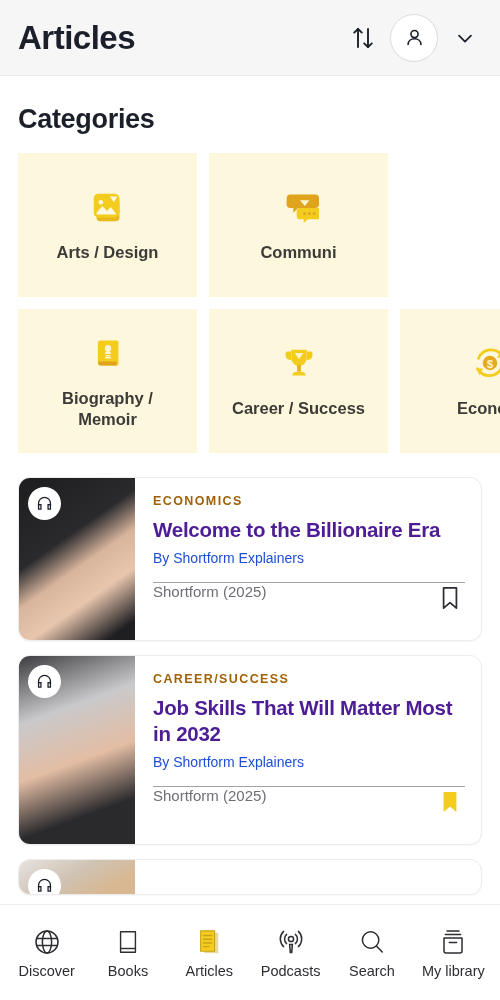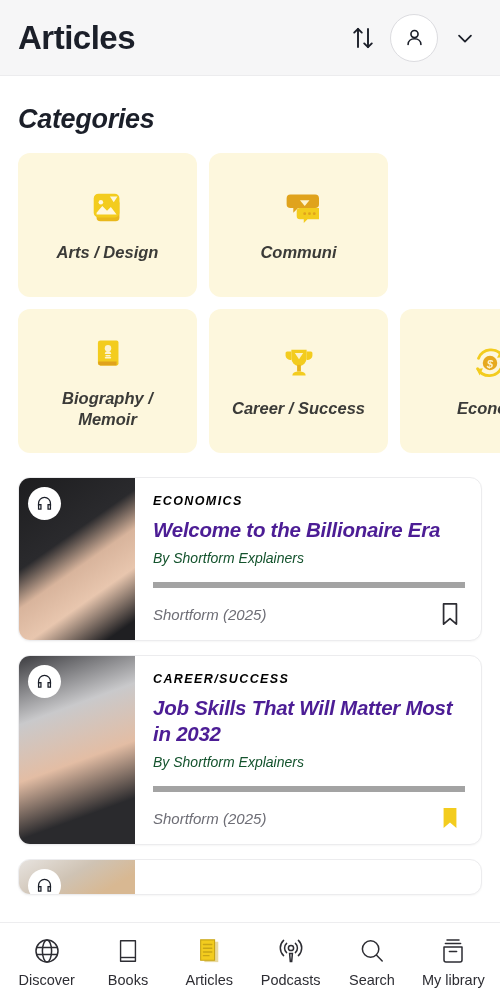--- a/index.html
+++ b/index.html
@@ -40,21 +40,20 @@
     display: flex; align-items: center; justify-content: center;
   }
   .chev-btn { width: 26px; height: 26px; display: flex; align-items: center; justify-content: center; }
 
   
   .content {
     position: absolute;
     top: 76px; left: 0; right: 0; bottom: 0;
     background: #ffffff;
     overflow: hidden;
-    font-style: italic;
   }
 
   .section-title {
     font-size: 27px;
     font-weight: bold;
     color: #1b1f29;
     letter-spacing: -0.3px;
     padding: 28px 0 18px 18px;
   }
 
@@ -63,21 +62,21 @@
     display: flex;
     gap: 12px;
     padding-left: 18px;
     margin-bottom: 12px;
   }
   .cat-card {
     flex: 0 0 179px;
     width: 179px;
     height: 144px;
     background: #fdf7dd;
-    border-radius: 12px;
+    border-radius: 0;
     display: flex;
     flex-direction: column;
     align-items: center;
     justify-content: center;
     padding: 10px 6px;
   }
   .cat-icon { height: 42px; display: flex; align-items: center; justify-content: center; margin-bottom: 14px; }
   .cat-label {
     font-size: 16.5px;
     font-weight: bold;
@@ -121,58 +120,58 @@
     flex: 1;
     padding: 16px 16px 0 18px;
     display: flex;
     flex-direction: column;
     min-width: 0;
   }
   .kicker {
     font-size: 12.5px;
     font-weight: bold;
     letter-spacing: 1.4px;
-    color: #000000;
+    color: #a16207;
     margin-bottom: 9px;
   }
   .art-title {
     font-size: 20.5px;
     font-weight: bold;
     color: #4c1d95;
     line-height: 1.24;
     letter-spacing: -0.25px;
     margin-bottom: 8px;
   }
   .byline {
     font-size: 14px;
-    color: #14532d;
+    color: #1d4ed8;
     margin-bottom: 16px;
   }
   .card-foot {
     margin-top: auto;
-    border-top: 6px solid #a3a3a3;
+    border-top: 1px solid #a3a3a3;
     height: 58px;
     display: flex;
-    align-items: center;
+    align-items: flex-start;
     justify-content: space-between;
     padding-right: 2px;
   }
   .source {
     font-size: 15px;
     color: #6e6e76;
   }
   .bookmark-btn { width: 26px; height: 30px; display: flex; align-items: center; justify-content: center; }
 
   .article-card.peek { height: 36px; margin-bottom: 0; }
 
   
   .bottom-nav {
     position: absolute;
     left: 0; right: 0; bottom: 0;
-    height: 78px;
+    height: 96px;
     background: #ffffff;
     border-top: 1px solid #ededef;
     display: flex;
     align-items: center;
     justify-content: space-around;
     padding: 0 6px;
   }
   .nav-item {
     display: flex;
     flex-direction: column;

